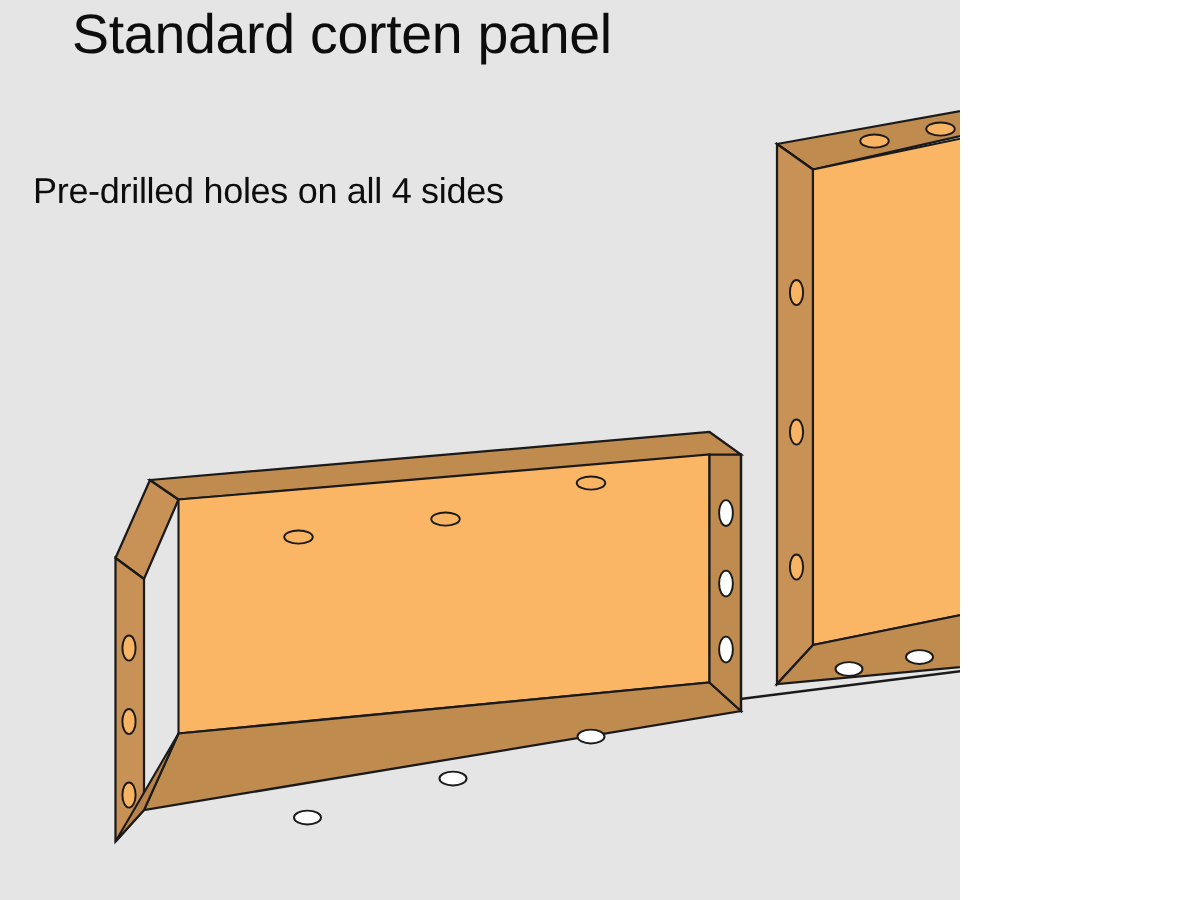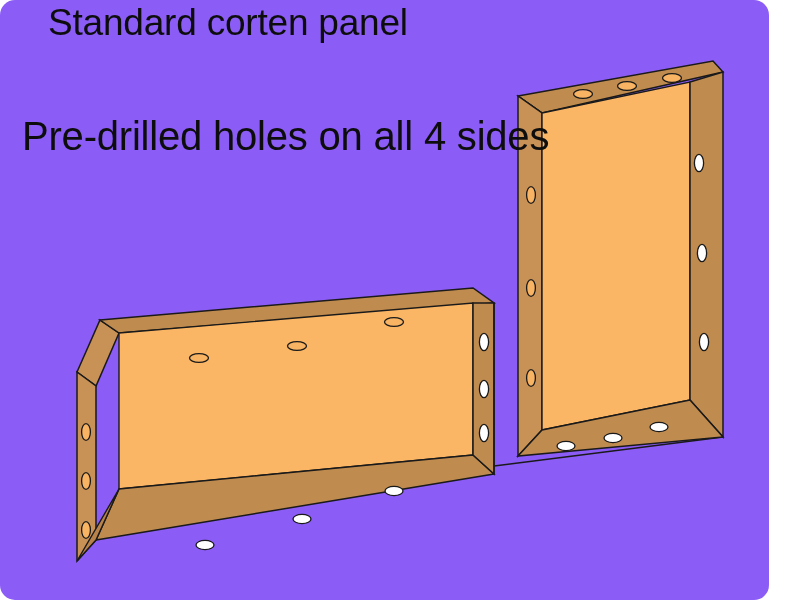--- a/index.html
+++ b/index.html
@@ -2,44 +2,43 @@
 <html><head>
 <meta charset="utf-8">
 <style>
   html, body {
     margin: 0;
     padding: 0;
     background: #ffffff;
   }
   #page {
     position: relative;
-    width: 769px;
+    width: 640px;
     height: 600px;
-    background: #8b5cf6;
+    background: #e5e5e5;
     overflow: hidden;
     font-family: "Liberation Sans", sans-serif;
     color: #000000;
-    border-radius: 15px;
   }
   .txt {
     position: absolute;
     white-space: nowrap;
     color: #0d0d0d;
     font-weight: 400;
   }
   #title-text {
     left: 48px;
     top: 2px;
     font-size: 37px;
     letter-spacing: -0.2px;
   }
   #subtitle-text {
     left: 22px;
     top: 114px;
-    font-size: 40px;
+    font-size: 24px;
     letter-spacing: -0.2px;
   }
   #note-text {
     left: 22px;
     top: 200px;
     font-size: 18px;
     letter-spacing: -0.1px;
   }
   #diagram {
     position: absolute;

